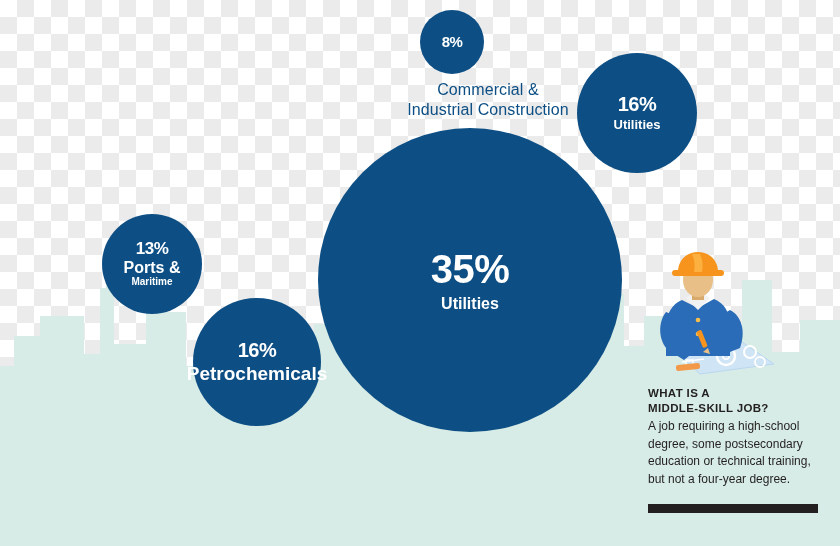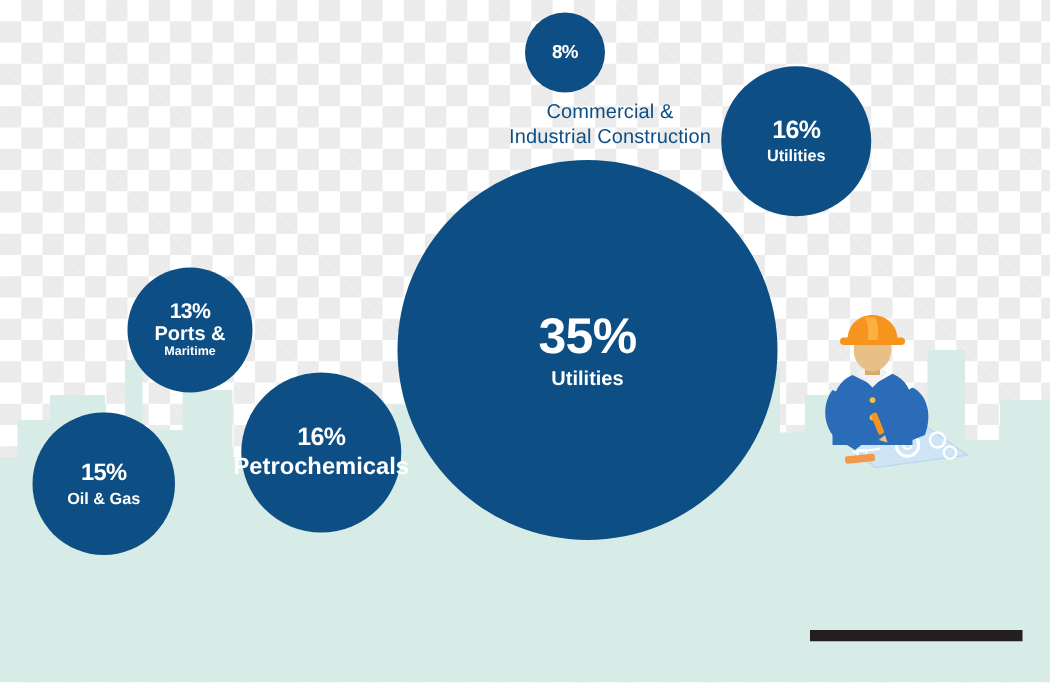--- a/index.html
+++ b/index.html
@@ -152,24 +152,20 @@
   <div class="bubble" style="left:577px; top:53px; width:120px; height:120px; background:#0d4f84;">
     <span class="pct" style="font-size:20px; margin-bottom:3px;">16%</span>
     <span class="lbl" style="font-size:13px;">Utilities</span>
   </div>
 
   <div class="bubble" style="left:193px; top:298px; width:128px; height:128px; background:#0d4f84;">
     <span class="pct" style="font-size:20px; margin-bottom:3px;">16%</span>
     <span class="lbl" style="font-size:19px;">Petrochemicals</span>
   </div>
 
-  <div class="bubble" style="left:26px; top:330px; width:114px; height:114px; background:#0d4f84;">
-    <span class="pct" style="font-size:19px; margin-bottom:3px;">15%</span>
-    <span class="lbl" style="font-size:13px;">Oil &amp; Gas</span>
-  </div>
 
   <div class="bubble" style="left:102px; top:214px; width:100px; height:100px; background:#0d4f84;">
     <span class="pct" style="font-size:17px; margin-bottom:2px;">13%</span>
     <span class="lbl" style="font-size:16px;">Ports &amp;</span>
     <span class="lbl" style="font-size:10px;">Maritime</span>
   </div>
 
   <div class="bubble" style="left:420px; top:10px; width:64px; height:64px; background:#0d4f84;">
     <span class="pct" style="font-size:15px;">8%</span>
   </div>
@@ -214,16 +210,23 @@
     <path d="M50 2 C53 8 53 14 52 20 L60 20 C61 14 61 8 58 2 Z" fill="#fbb040"></path>
 
     <g>
       <rect x="58" y="78" width="5" height="18" rx="1.6" transform="rotate(-22 60 88)" fill="#f7941d"></rect>
       <path d="M61 100 L66 96 L68 102 Z" fill="#e8c087"></path>
     </g>
 
     <rect x="34" y="112" width="24" height="6" rx="2" transform="rotate(-6 46 115)" fill="#f2994a"></rect>
   </svg>
 
+  <div class="callout">
+    <div class="co-title">
+      <span style="display:block;">WHAT IS A</span>
+      <span style="display:block;">MIDDLE-SKILL JOB?</span>
+    </div>
+    <p class="co-body">A job requiring a high-school degree, some postsecondary education or technical training, but not a four-year degree.</p>
+  </div>
 
   <div class="rule-bar"></div>
 
 </div>
 
 </body></html>

